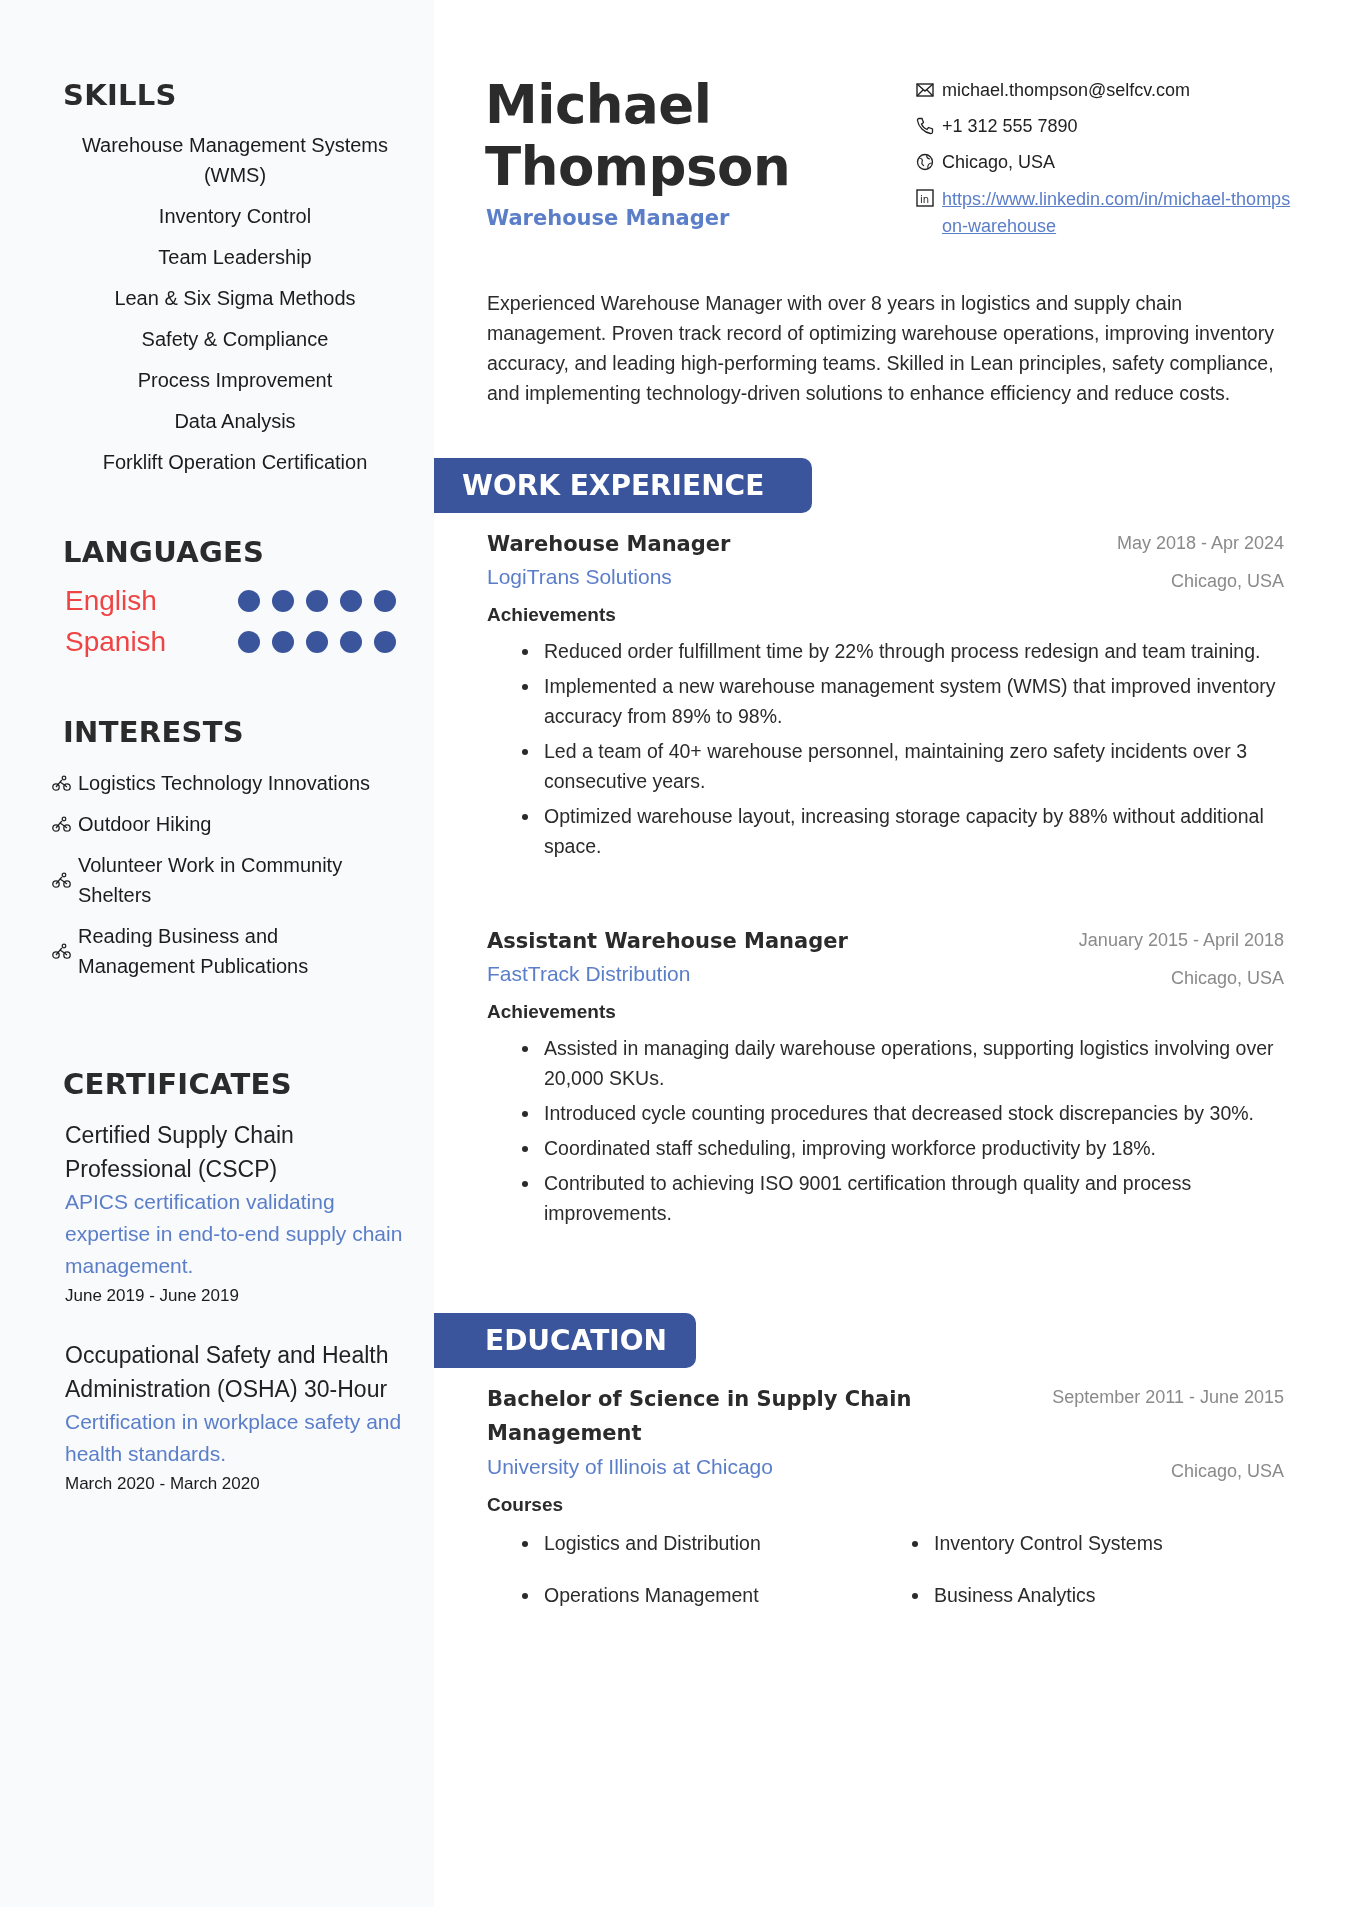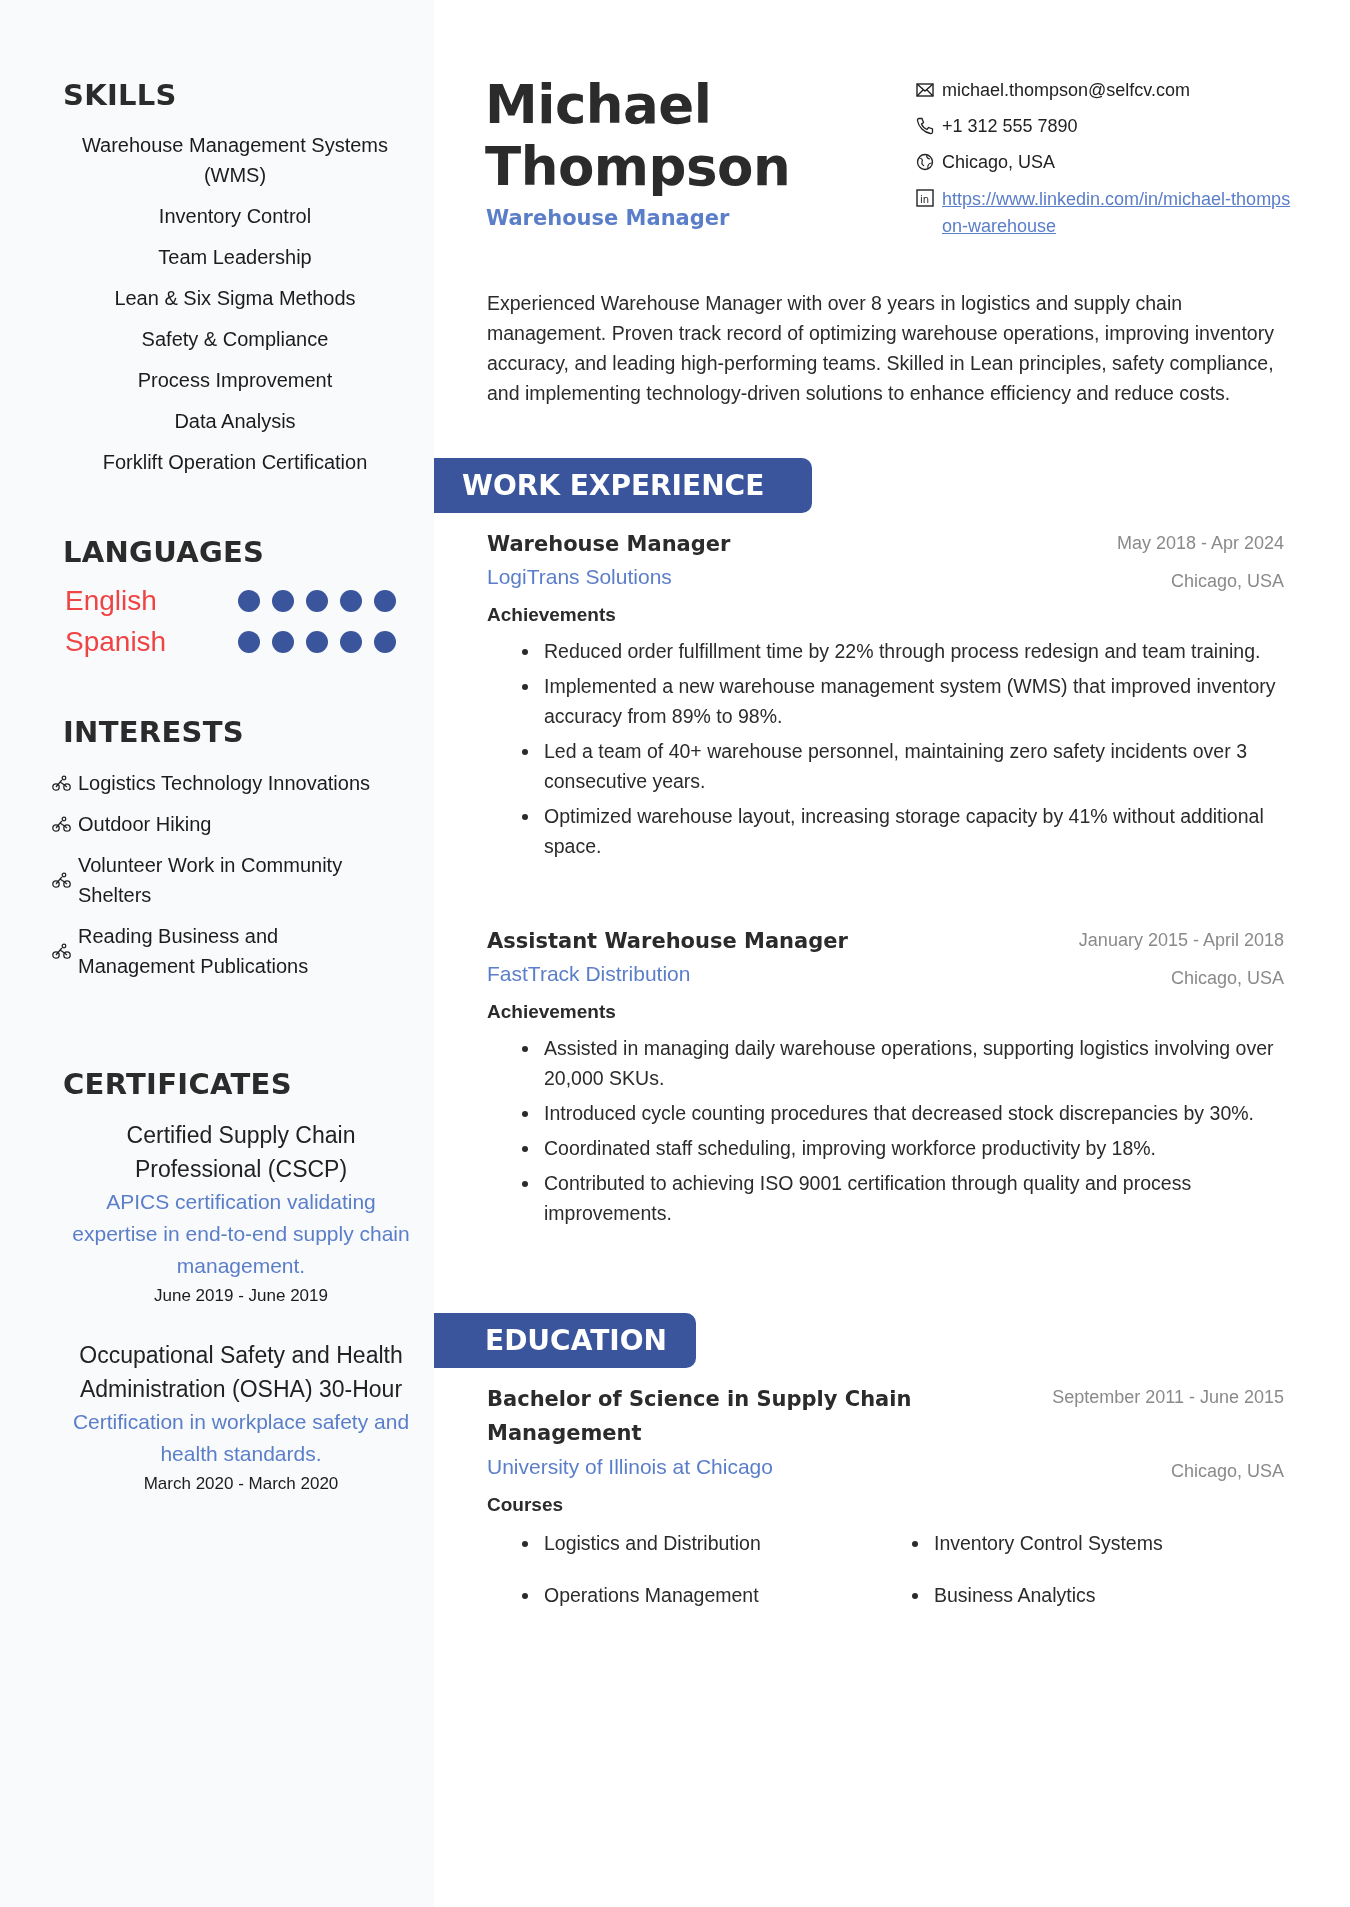--- a/index.html
+++ b/index.html
@@ -16,21 +16,21 @@
   .lang-row { position: absolute; left: 65px; width: 340px; height: 30px; }
   .lang-name { position: absolute; left: 0; top: 0; font-size: 28px; line-height: 30px; color: #ef4444; }
   .dots { position: absolute; left: 173px; top: 4px; display: flex; gap: 12px; }
   .dot { width: 22px; height: 22px; border-radius: 50%; background: #3a559c; }
 
   .interests { position: absolute; left: 52px; top: 768px; width: 345px; }
   .interest { display: flex; align-items: center; margin-bottom: 11px; }
   .interest .ico { width: 26px; flex: 0 0 26px; height: 20px; display: flex; align-items: center; }
   .interest .txt { font-size: 20px; line-height: 30px; color: #1c1c1c; }
 
-  .cert { position: absolute; left: 71px; width: 340px; text-align: center; }
+  .cert { position: absolute; left: 65px; width: 340px; }
   .cert-name { font-size: 23px; line-height: 34px; color: #222; }
   .cert-desc { font-size: 21px; line-height: 32px; color: #5b7ec9; }
   .cert-date { font-size: 17px; line-height: 28px; color: #1c1c1c; }
 
   .name { position: absolute; left: 485px; top: 74px; font-family: "DejaVu Sans", sans-serif; font-weight: bold; font-size: 53px; line-height: 62px; color: #2b2b2b; letter-spacing: -0.5px; }
   .job-title { position: absolute; left: 486px; top: 206px; font-family: "DejaVu Sans", sans-serif; font-weight: bold; font-size: 21px; color: #5b7ec9; }
 
   .contacts { position: absolute; left: 916px; top: 78px; width: 380px; }
   .contact { display: flex; align-items: flex-start; margin-bottom: 11px; }
   .contact .cico { width: 26px; flex: 0 0 26px; height: 24px; display: flex; align-items: center; }
@@ -212,21 +212,21 @@
   </div>
   <div class="entry-sub">
     <div class="entry-org">LogiTrans Solutions</div>
     <div class="entry-loc">Chicago, USA</div>
   </div>
   <div class="subhead">Achievements</div>
   <ul class="bullets">
     <li>Reduced order fulfillment time by 22% through process redesign and team training.</li>
     <li>Implemented a new warehouse management system (WMS) that improved inventory accuracy from 89% to 98%.</li>
     <li>Led a team of 40+ warehouse personnel, maintaining zero safety incidents over 3 consecutive years.</li>
-    <li>Optimized warehouse layout, increasing storage capacity by 41% without additional space.</li>
+    <li>Optimized warehouse layout, increasing storage capacity by 88% without additional space.</li>
   </ul>
 </section>
 
 <section class="entry" style="top:925px">
   <div class="entry-head">
     <div class="entry-title">Assistant Warehouse Manager</div>
     <div class="entry-date">January 2015 - April 2018</div>
   </div>
   <div class="entry-sub">
     <div class="entry-org">FastTrack Distribution</div>

